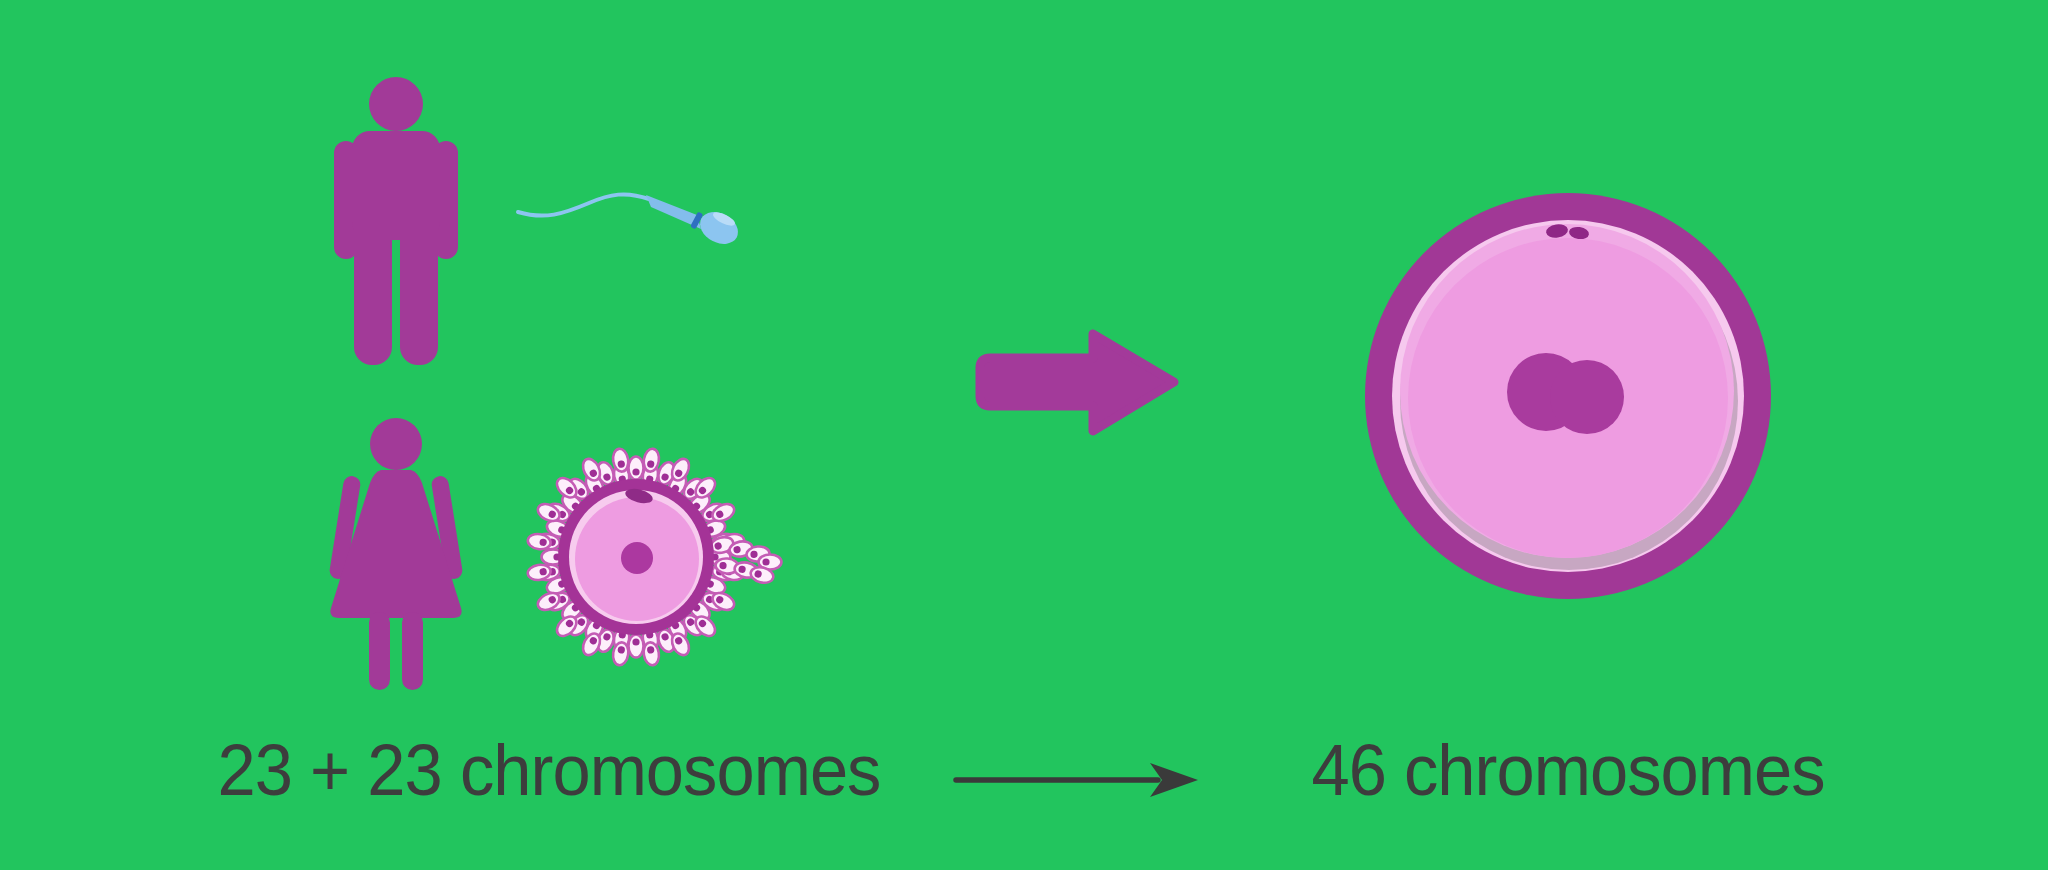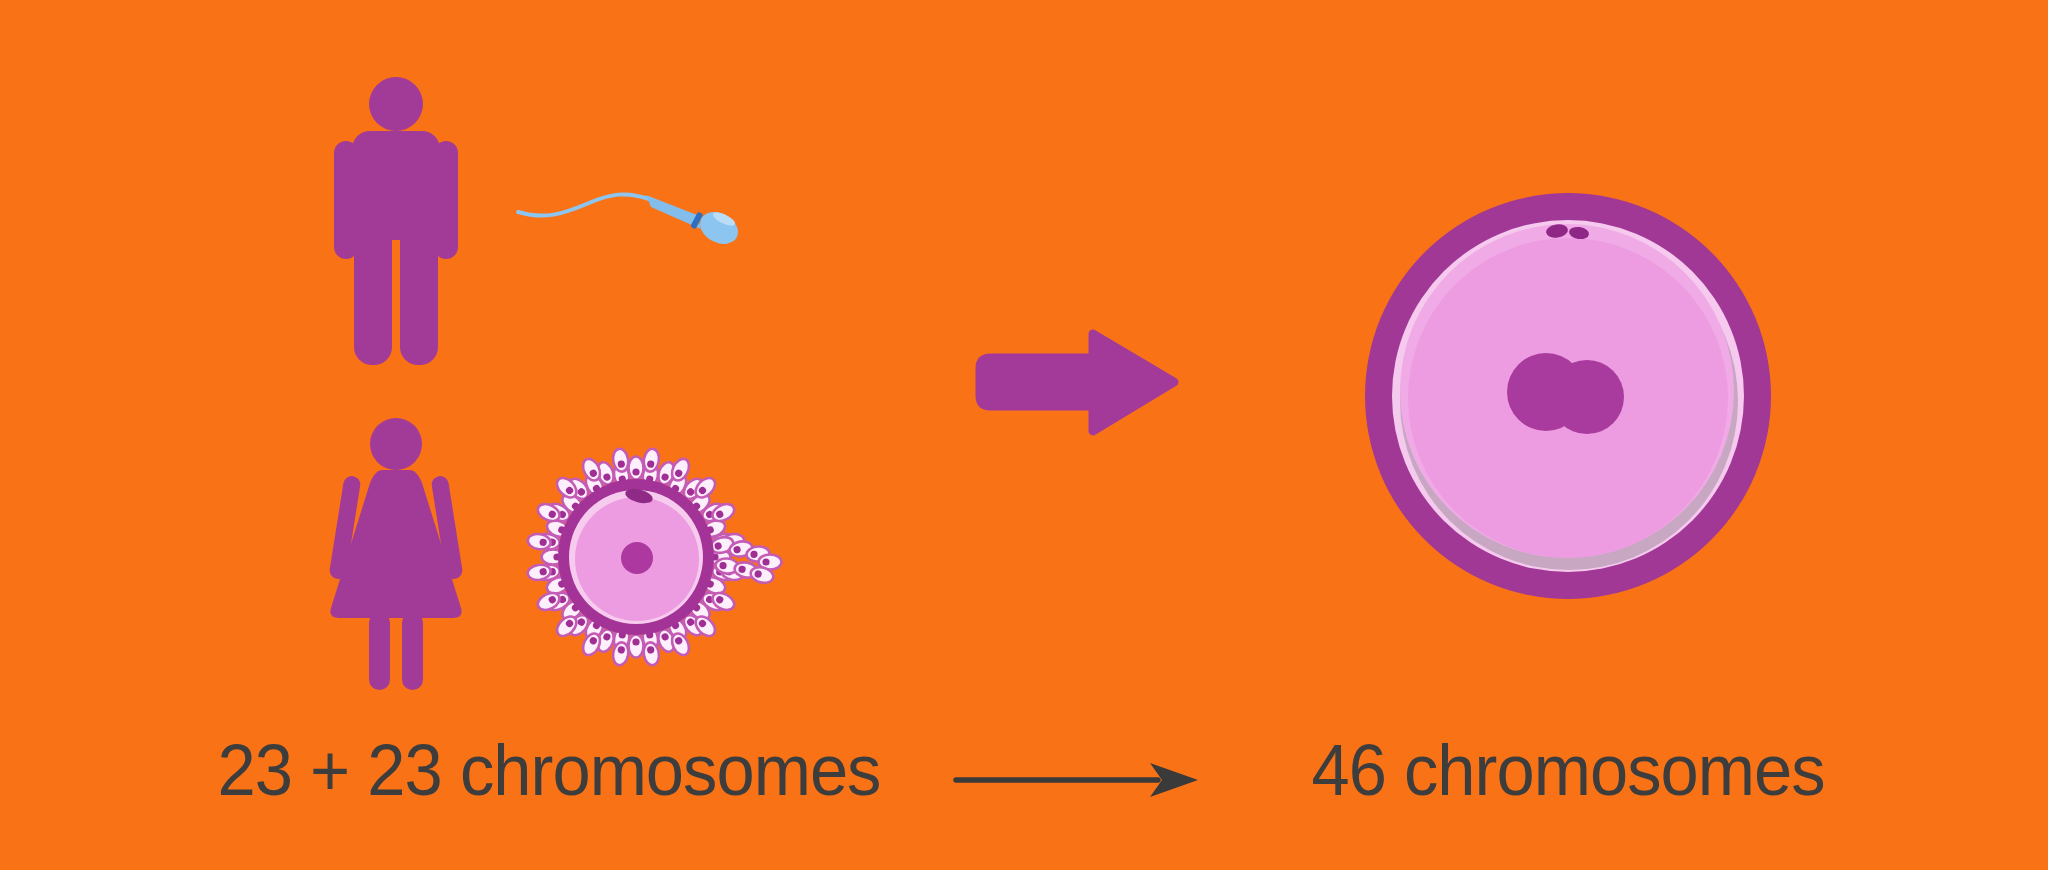--- a/index.html
+++ b/index.html
@@ -1,21 +1,21 @@
 <!DOCTYPE html>
 <html><head>
 <meta charset="utf-8">
 <style>
   html,body{margin:0;padding:0;}
   body{
     width:2048px;height:870px;overflow:hidden;
     background:#fce4f5;
     font-family:"Liberation Sans", sans-serif;
   }
-  .stage{position:relative;width:2048px;height:870px;background:#f97316;}
+  .stage{position:relative;width:2048px;height:870px;background:#22c55e;}
   svg.diagram{position:absolute;left:0;top:0;}
   .caption{
     position:absolute;
     top:733px;
     font-size:73px;
     line-height:1;
     color:#3d3d3d;
     white-space:nowrap;
     transform:translateX(-50%) scaleX(0.94);
     transform-origin:center top;

